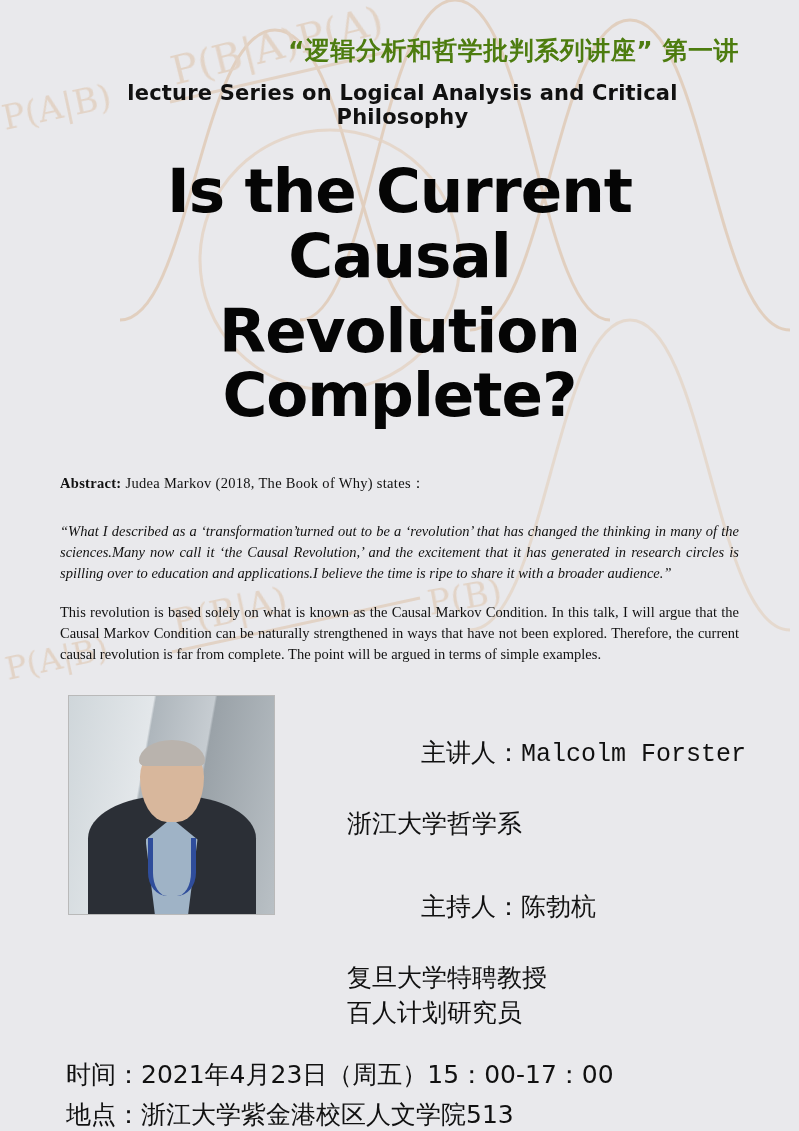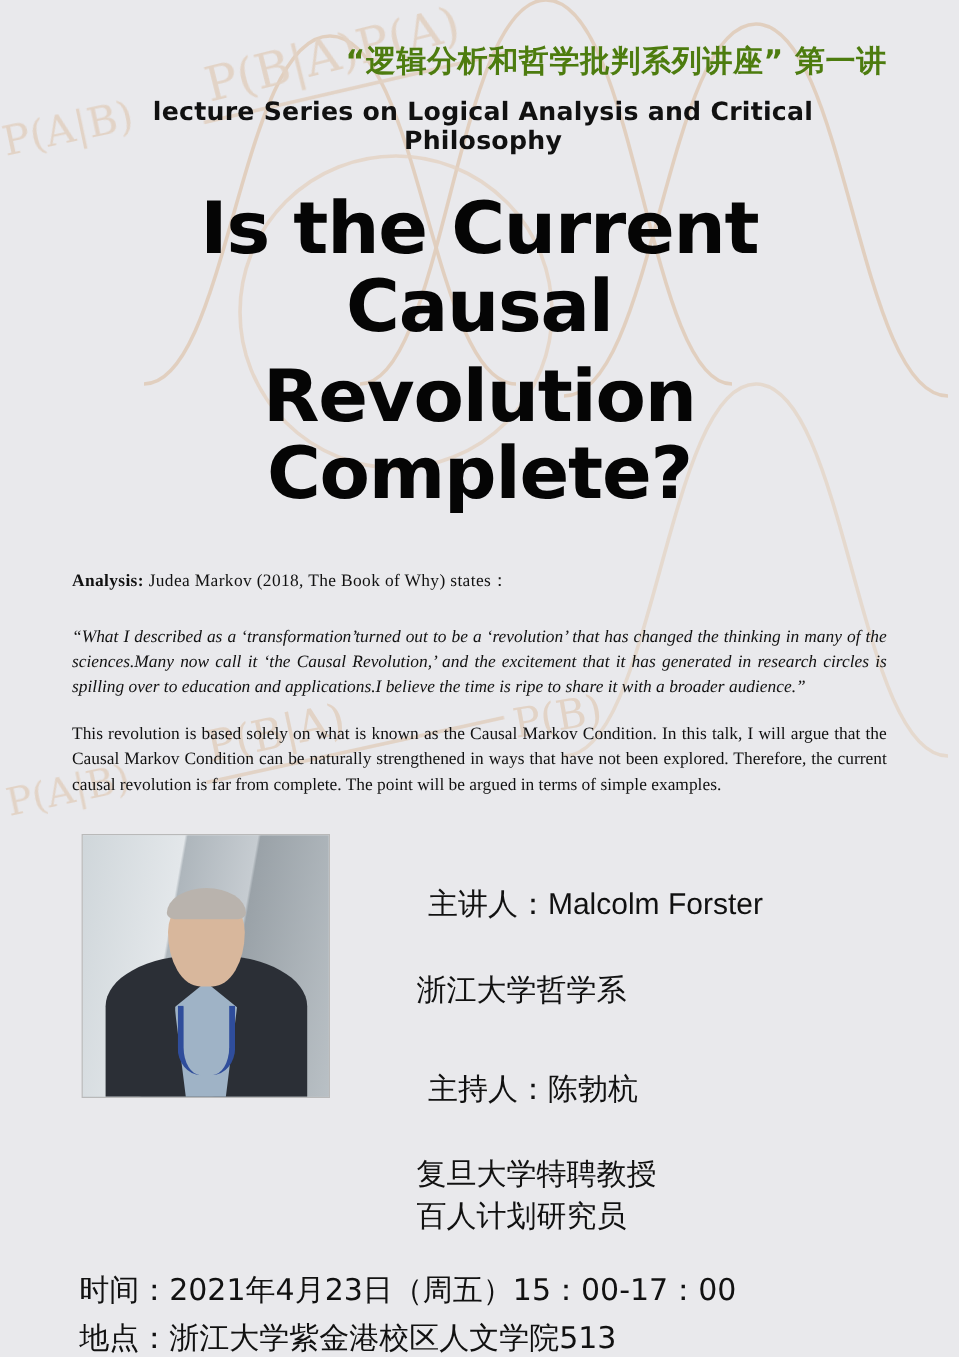--- a/index.html
+++ b/index.html
@@ -162,21 +162,21 @@
     position: absolute;
     bottom: 148px; left: 50%;
     transform: translateX(-50%);
     width: 66px; height: 26px;
     background: #b9b3ad;
     border-radius: 50% 50% 10% 10% / 80% 80% 20% 20%;
   }
 
   .speaker-text {
     margin-left: 26px;
-    font-family: Liberation Sans, sans-serif;
+    font-family: Liberation Mono, monospace;
     color: #111;
     padding-top: 6px;
   }
   .sp-line {
     font-size: 25px;
     line-height: 1.42;
     white-space: pre;
   }
   .sp-indent {
     padding-left: 46px;
@@ -224,21 +224,21 @@
   <div class="series-cn">“逻辑分析和哲学批判系列讲座” 第一讲</div>
   <div class="series-en">lecture Series on Logical Analysis and Critical Philosophy</div>
 
   <div class="title">
     <div class="title-line1">Is the Current Causal</div>
     <div class="title-line2">Revolution Complete?</div>
   </div>
 
   <div class="abstract">
     <div class="lead">
-      <b>Analysis:</b>
+      <b>Abstract:</b>
       <span>Judea Markov (2018, The Book of Why) states：</span>
     </div>
     <div class="quote">“What I described as a ‘transformation’turned out to be a ‘revolution’ that has changed the thinking in many of the sciences.Many now call it ‘the Causal Revolution,’ and the excitement that it has generated in research circles is spilling over to education and applications.I believe the time is ripe to share it with a broader audience.”</div>
     <div class="para">This revolution is based solely on what is known as the Causal Markov Condition. In this talk, I will argue that the Causal Markov Condition can be naturally strengthened in ways that have not been explored. Therefore, the current causal revolution is far from complete. The point will be argued in terms of simple examples.</div>
   </div>
 
   <div class="speaker-row">
     <div class="portrait">
       <div class="p-wall"></div>
       <div class="p-body"></div>

